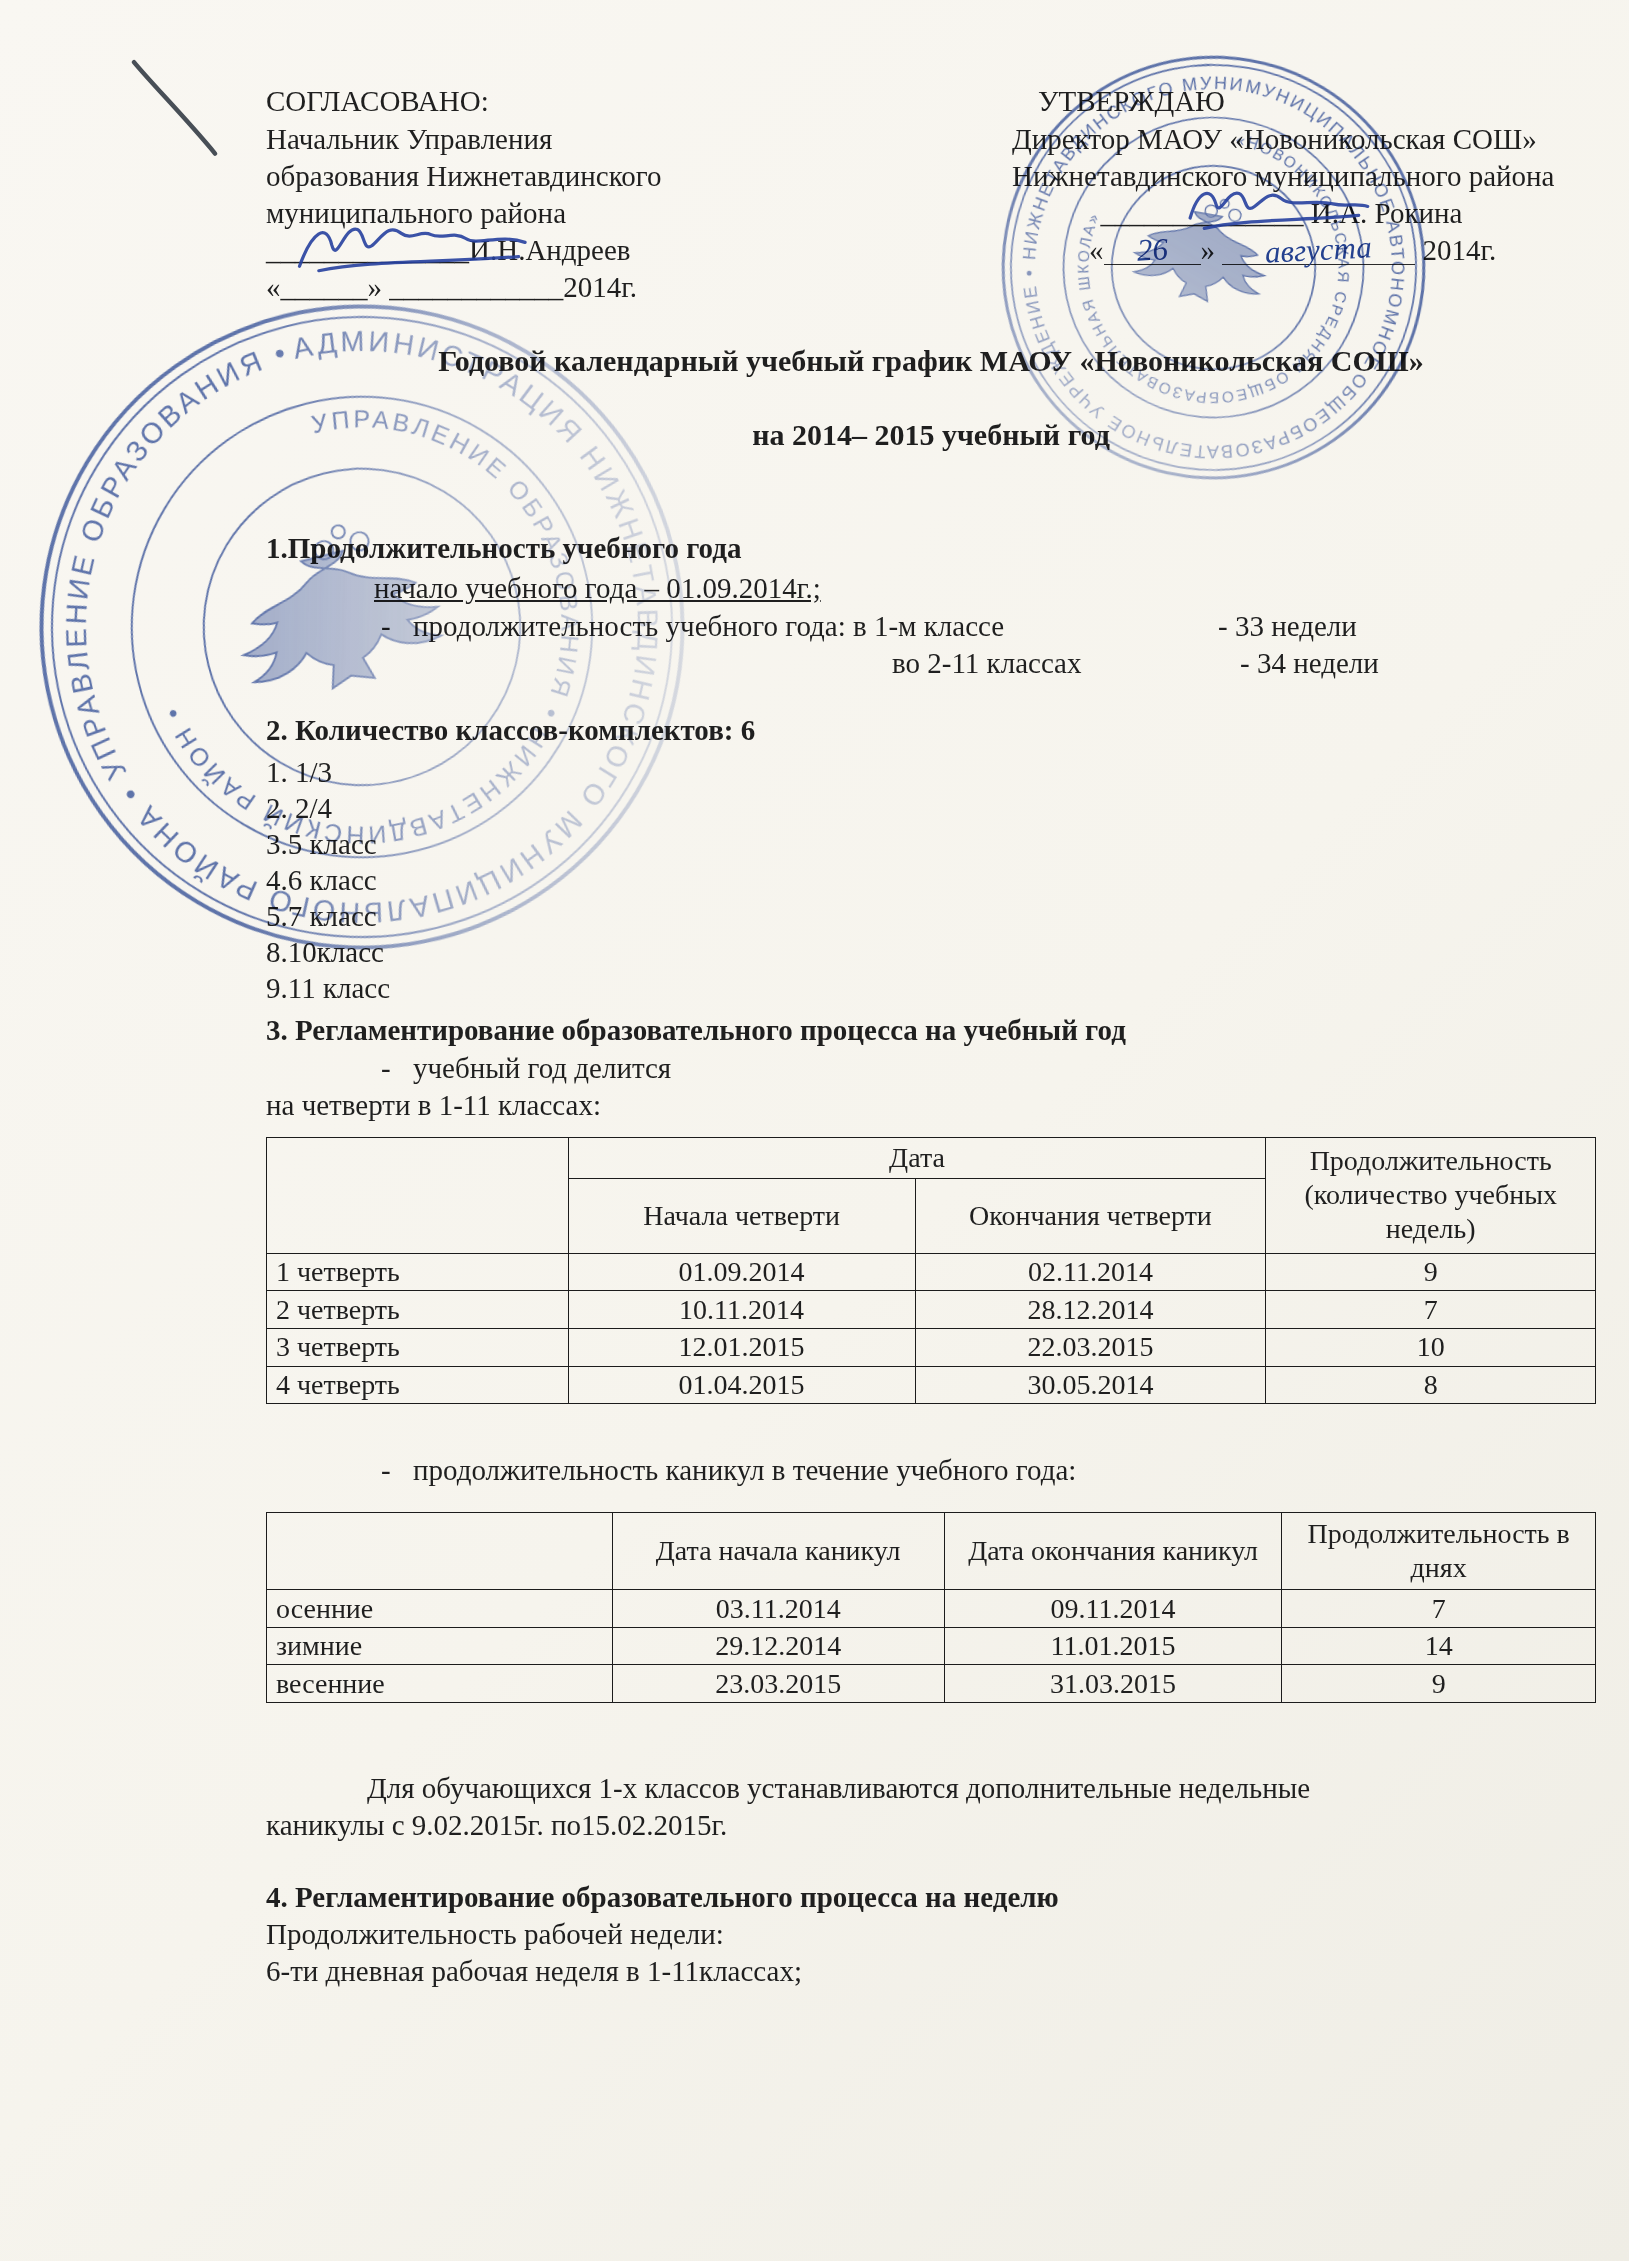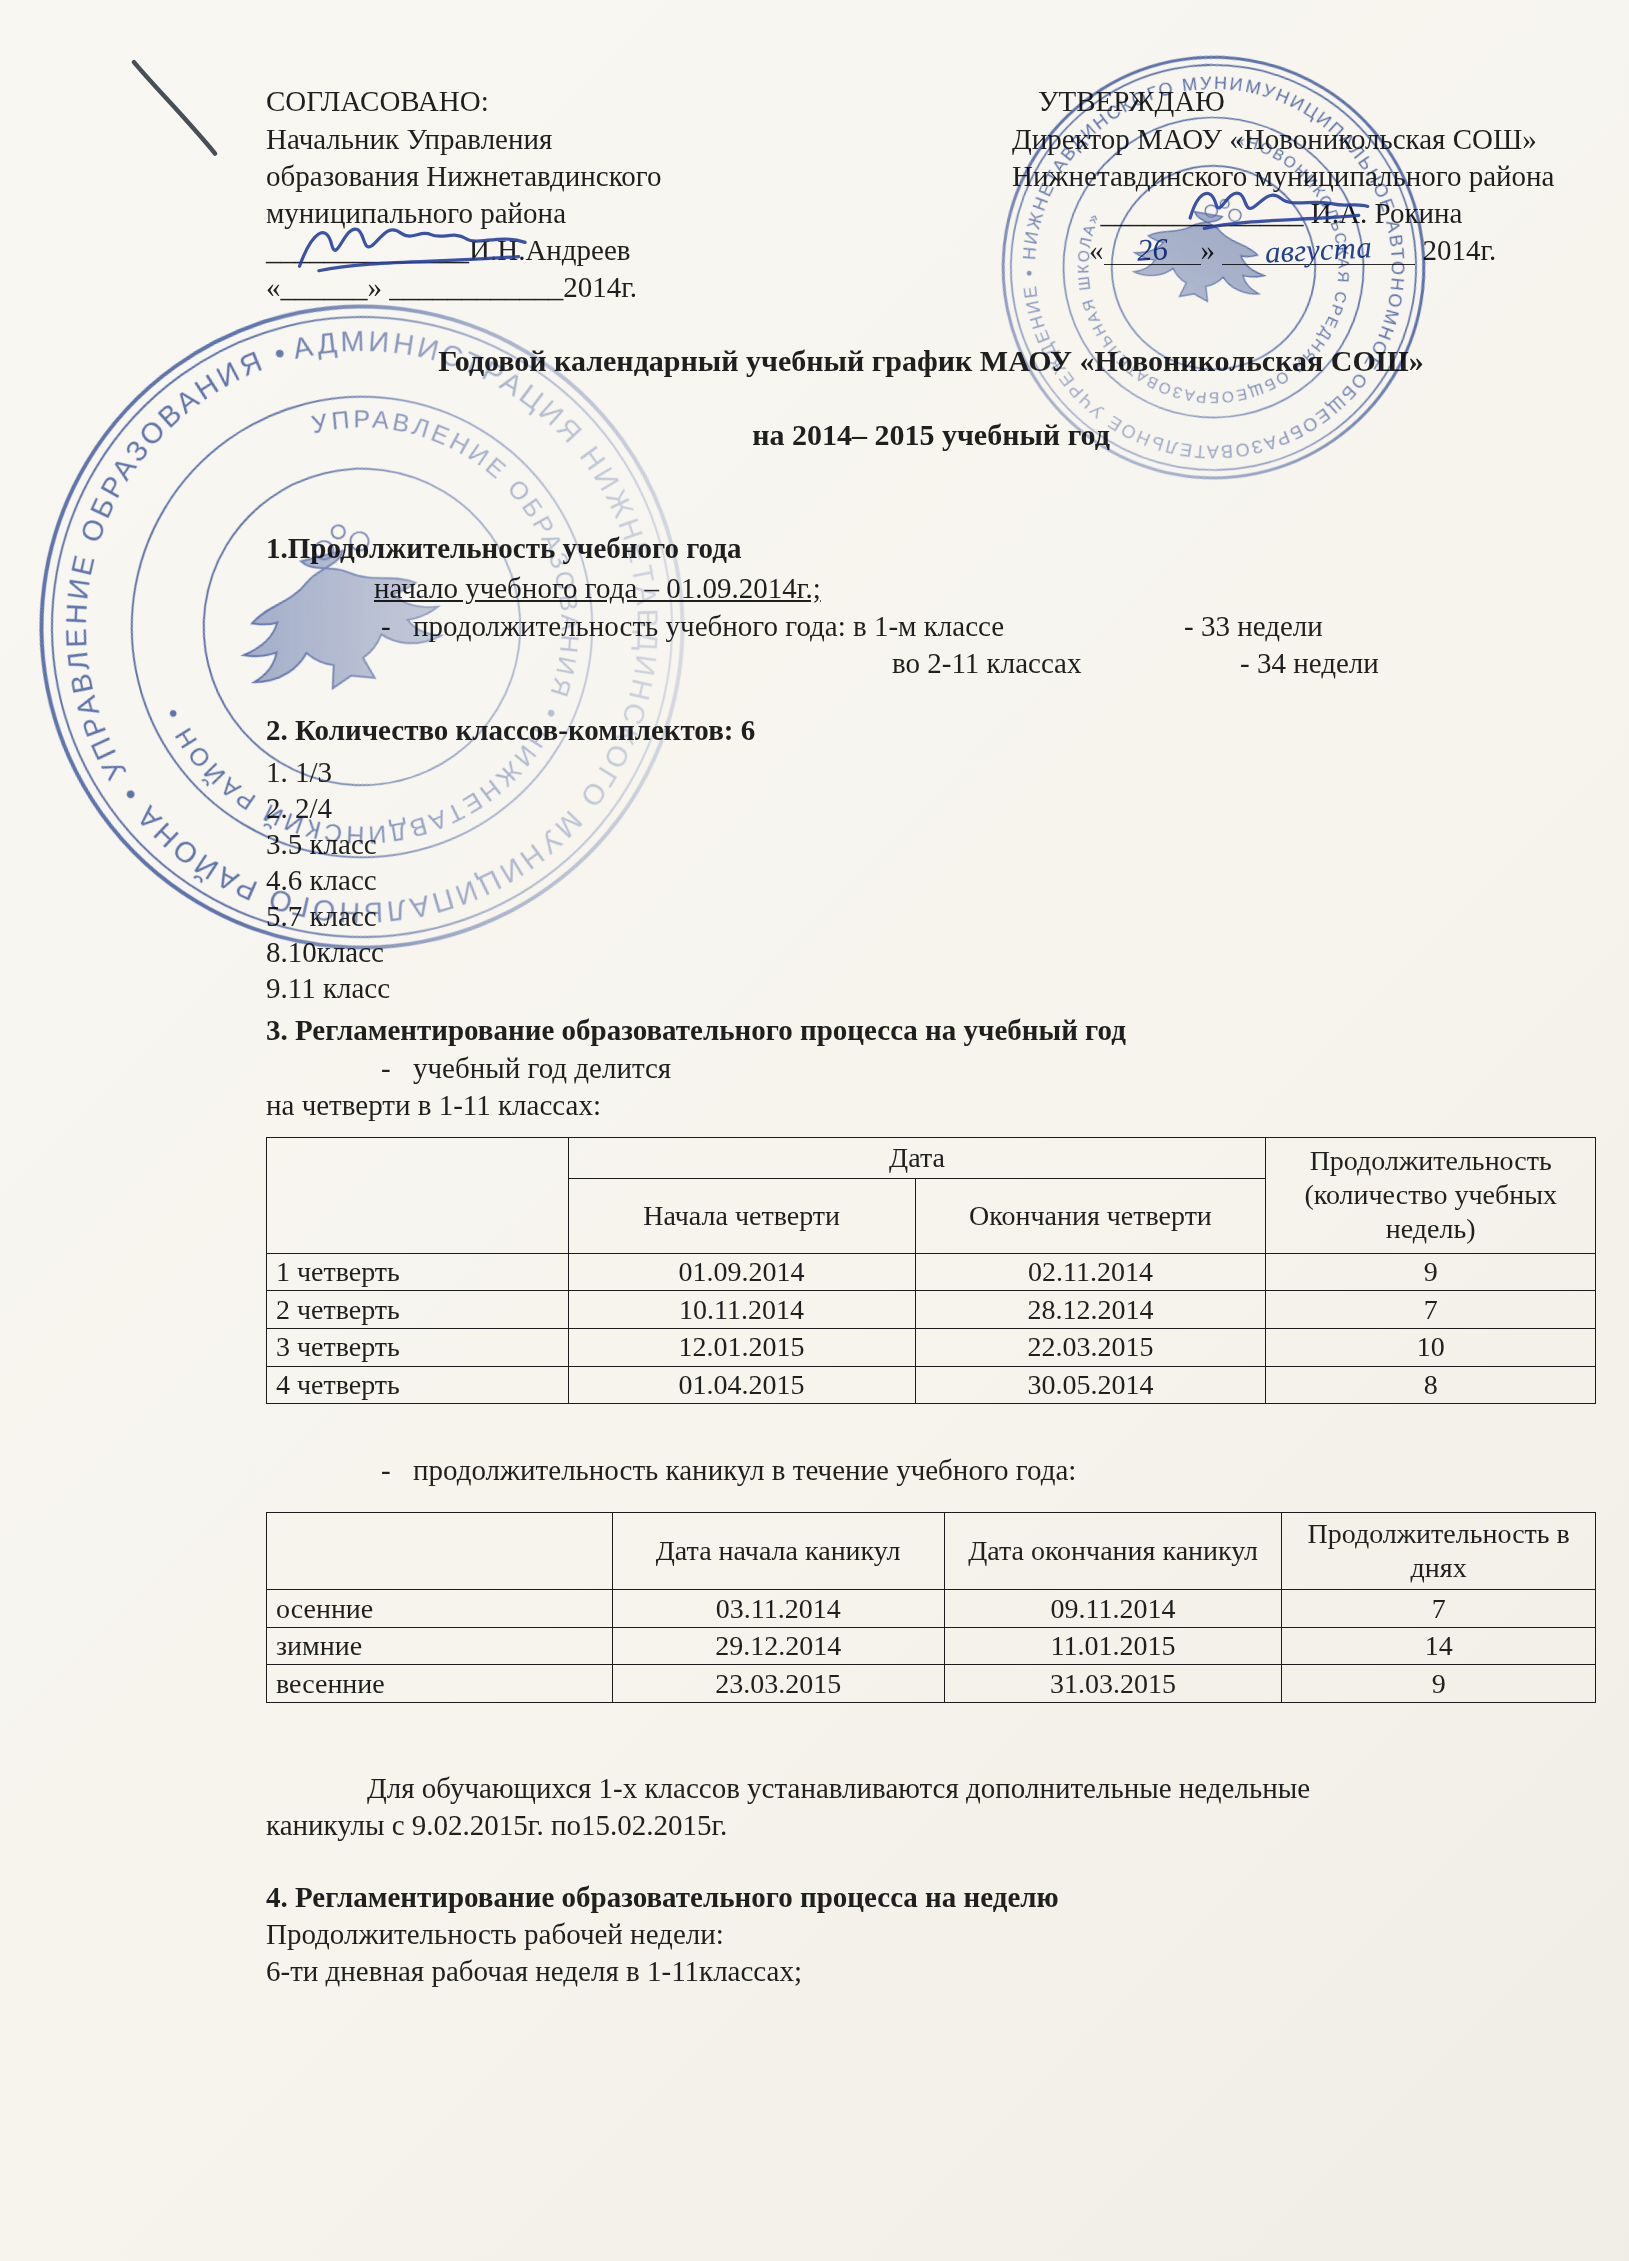--- a/index.html
+++ b/index.html
@@ -23,21 +23,21 @@
 
   
   .doc-title { text-align:center; font-weight:bold; font-size:30px; margin-top:36px; }
   .doc-title2 { text-align:center; font-weight:bold; font-size:30px; margin-top:37px; }
 
   .sec-heading { font-weight:bold; margin-top:0; }
   .h1m { margin-top:77px; }
   .indent1 { padding-left:108px; margin-top:2.6px;text-decoration:underline; }
   .dash-row { position:relative; padding-left:115px; margin-top:1.3px; }
   .dash { display:inline-block; width:32px; }
-  .abs-val { position:absolute; left:918px; top:0; }
+  .abs-val { position:absolute; left:952px; top:0; }
   .rel-row { position:relative; margin-top:0; }
 
   .h2m { margin-top:30px; }
   .list2 { margin-top:5.2px; line-height:36px; }
 
   .h3m { margin-top:5.2px; }
   .intro2 { margin-top:0; }
 
   table.doc-table { border-collapse:collapse; width:100%; table-layout:fixed; margin-top:13px; font-size:28px; }
   table.doc-table td { border:1.9px solid #1c1c1c; padding:1.3px 9px; line-height:34px; vertical-align:middle; }

